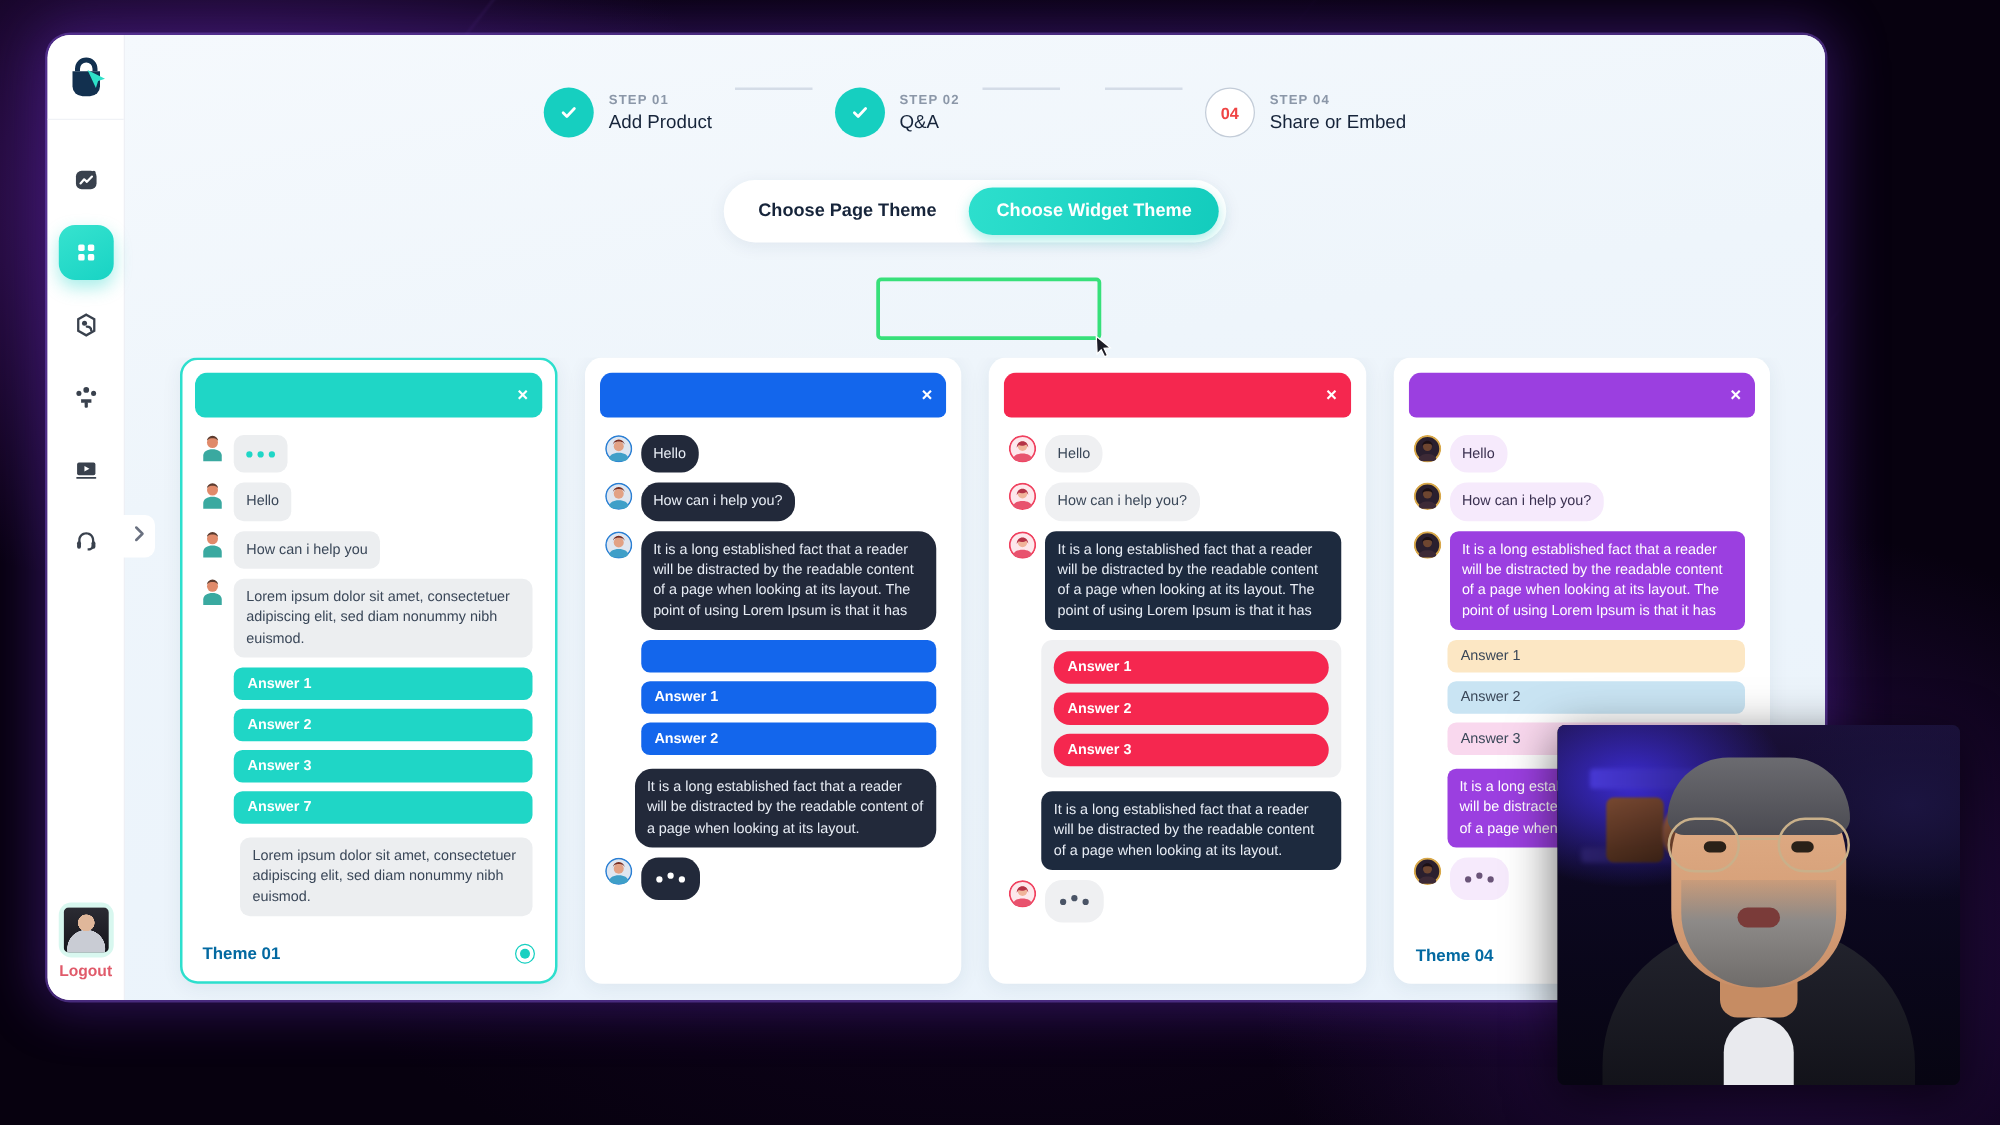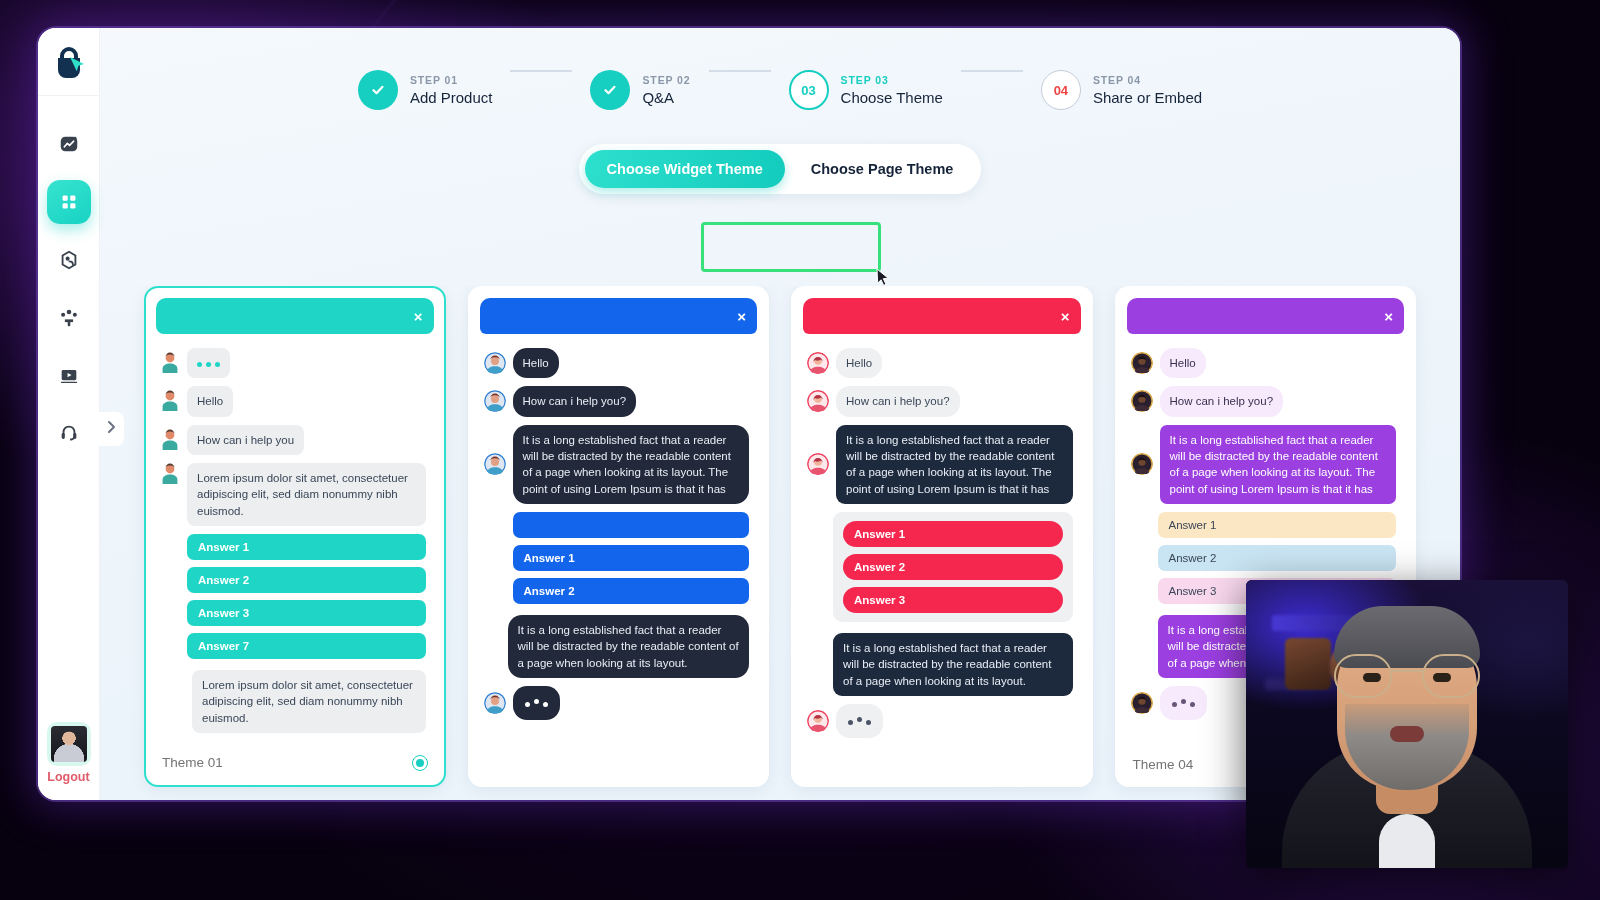--- a/index.html
+++ b/index.html
@@ -177,40 +177,40 @@
     overflow: hidden;
   }
   .widget-bar {
     height: 36px; border-radius: 8px;
     display: flex; align-items: center; justify-content: flex-end;
     padding-right: 11px;
   }
   .widget-bar.sq { border-radius: 6px; }
   .close-x { color: #fff; font-size: 15px; font-weight: 700; line-height: 1; cursor: pointer; }
   .chat { padding: 14px 8px 10px 4px; display: flex; flex-direction: column; gap: 8px; flex: 1; }
-  .row { display: flex; align-items: center; gap: 7px; }
+  .row { display: flex; align-items: flex-start; gap: 7px; }
   .row.top { align-items: flex-start; }
 
   .av { flex: 0 0 auto; border-radius: 50%; }
   .av22 { width: 22px; height: 22px; }
   .av-plain { width: 20px; height: 22px; border-radius: 0; }
 
   .bub { border-radius: 8px; padding: 7px 10px; font-size: 11.5px; line-height: 1.42; max-width: 100%; }
   .bub.rounded { border-radius: 14px; }
   .ans { border-radius: 7px; padding: 7px 11px; font-size: 11.5px; font-weight: 600; }
   .dots { display: inline-flex; gap: 4px; align-items: center; }
   .dot { width: 5px; height: 5px; border-radius: 50%; display: block; }
   .dot.d2 { transform: translateY(-3px); }
   .ans-stack { display: flex; flex-direction: column; gap: 7px; }
 
   .card-footer {
     display: flex; align-items: center; justify-content: space-between;
     padding: 12px 6px 14px;
   }
-  .theme-label { font-size: 13.5px; font-weight: 400; color: #737373; text-align: right; }
+  .theme-label { font-size: 13.5px; font-weight: 700; color: #0369a1; text-align: right; }
   .radio { width: 16px; height: 16px; border-radius: 50%; border: 1.6px solid #c7d0dc; flex: 0 0 16px; }
   .radio.on {
     border: 1.6px solid #17d0c1; position: relative;
   }
   .radio.on::after {
     content: ""; position: absolute; inset: 3px; border-radius: 50%; background: #17d0c1;
   }
 
   
   .webcam {
@@ -398,42 +398,35 @@
               <path d="M3.5 8.2l3 3 6-6.4" stroke="#fff" stroke-width="2.2" fill="none" stroke-linecap="round" stroke-linejoin="round"></path>
             </svg>
         </div>
         <div class="step-texts">
           <div class="step-kicker">STEP 02</div>
           <div class="step-name">Q&amp;A</div>
         </div>
       </div>
       <div class="step-line"></div>
 
-      <div class="step">
-        <div class="step-circle current">03</div>
-        <div class="step-texts">
-          <div class="step-kicker accent">STEP 03</div>
-          <div class="step-name">Choose Theme</div>
-        </div>
-      </div>
       <div class="step-line"></div>
 
       <div class="step">
         <div class="step-circle todo">04</div>
         <div class="step-texts">
           <div class="step-kicker">STEP 04</div>
           <div class="step-name">Share or Embed</div>
         </div>
       </div>
     </div>
 
     <div class="toggle-wrap">
       <div class="toggle">
+        <button class="toggle-btn">Choose Page Theme</button>
         <button class="toggle-btn active">Choose Widget Theme</button>
-        <button class="toggle-btn">Choose Page Theme</button>
       </div>
     </div>
 
     <div class="grid-scroll">
       <div class="grid">
 
         <div class="theme-card selected">
           <div class="widget">
             <div class="widget-bar" style="background:#1fd6c6">
               <span class="close-x">×</span>

